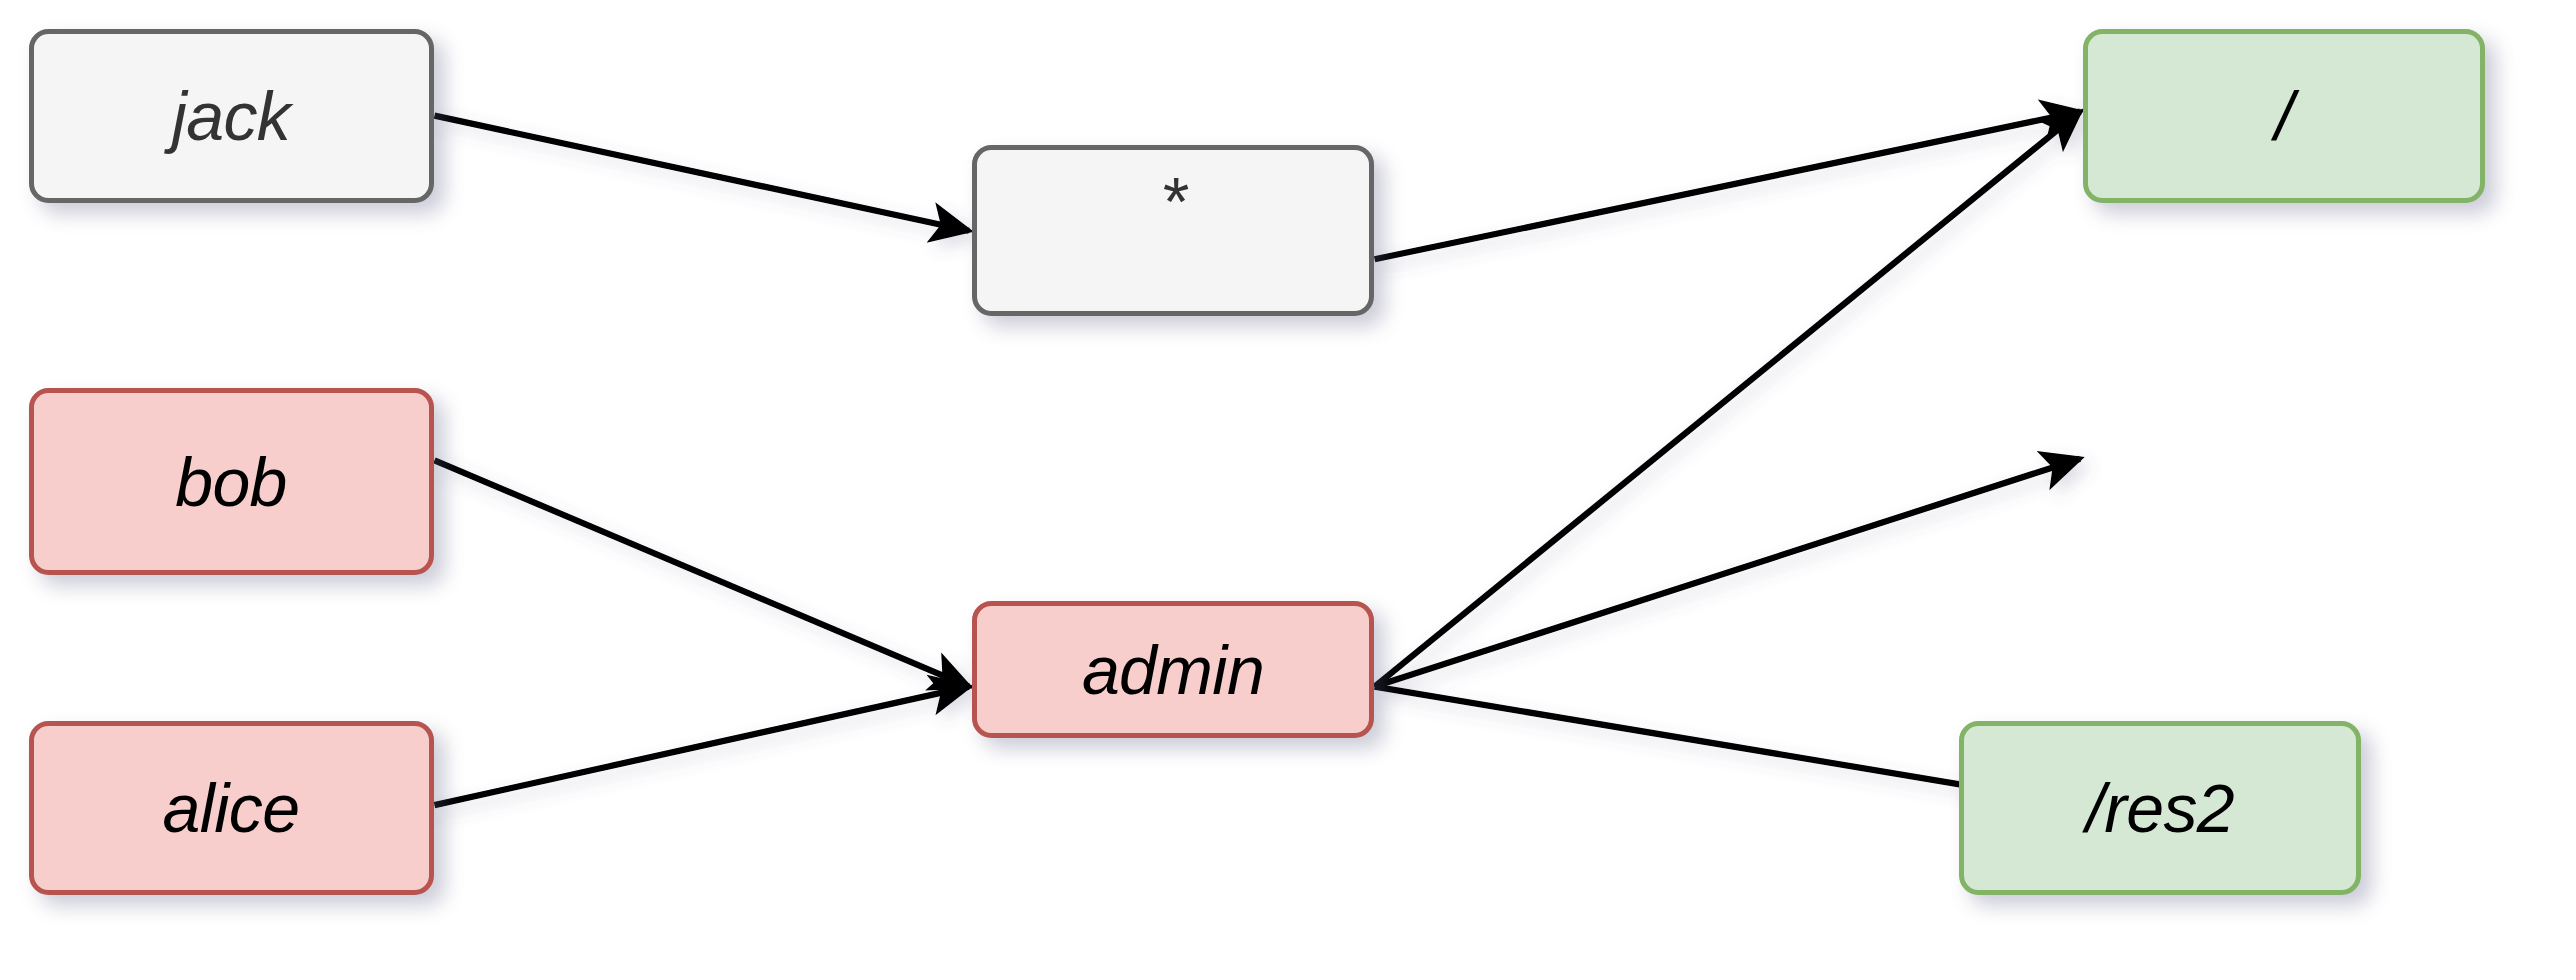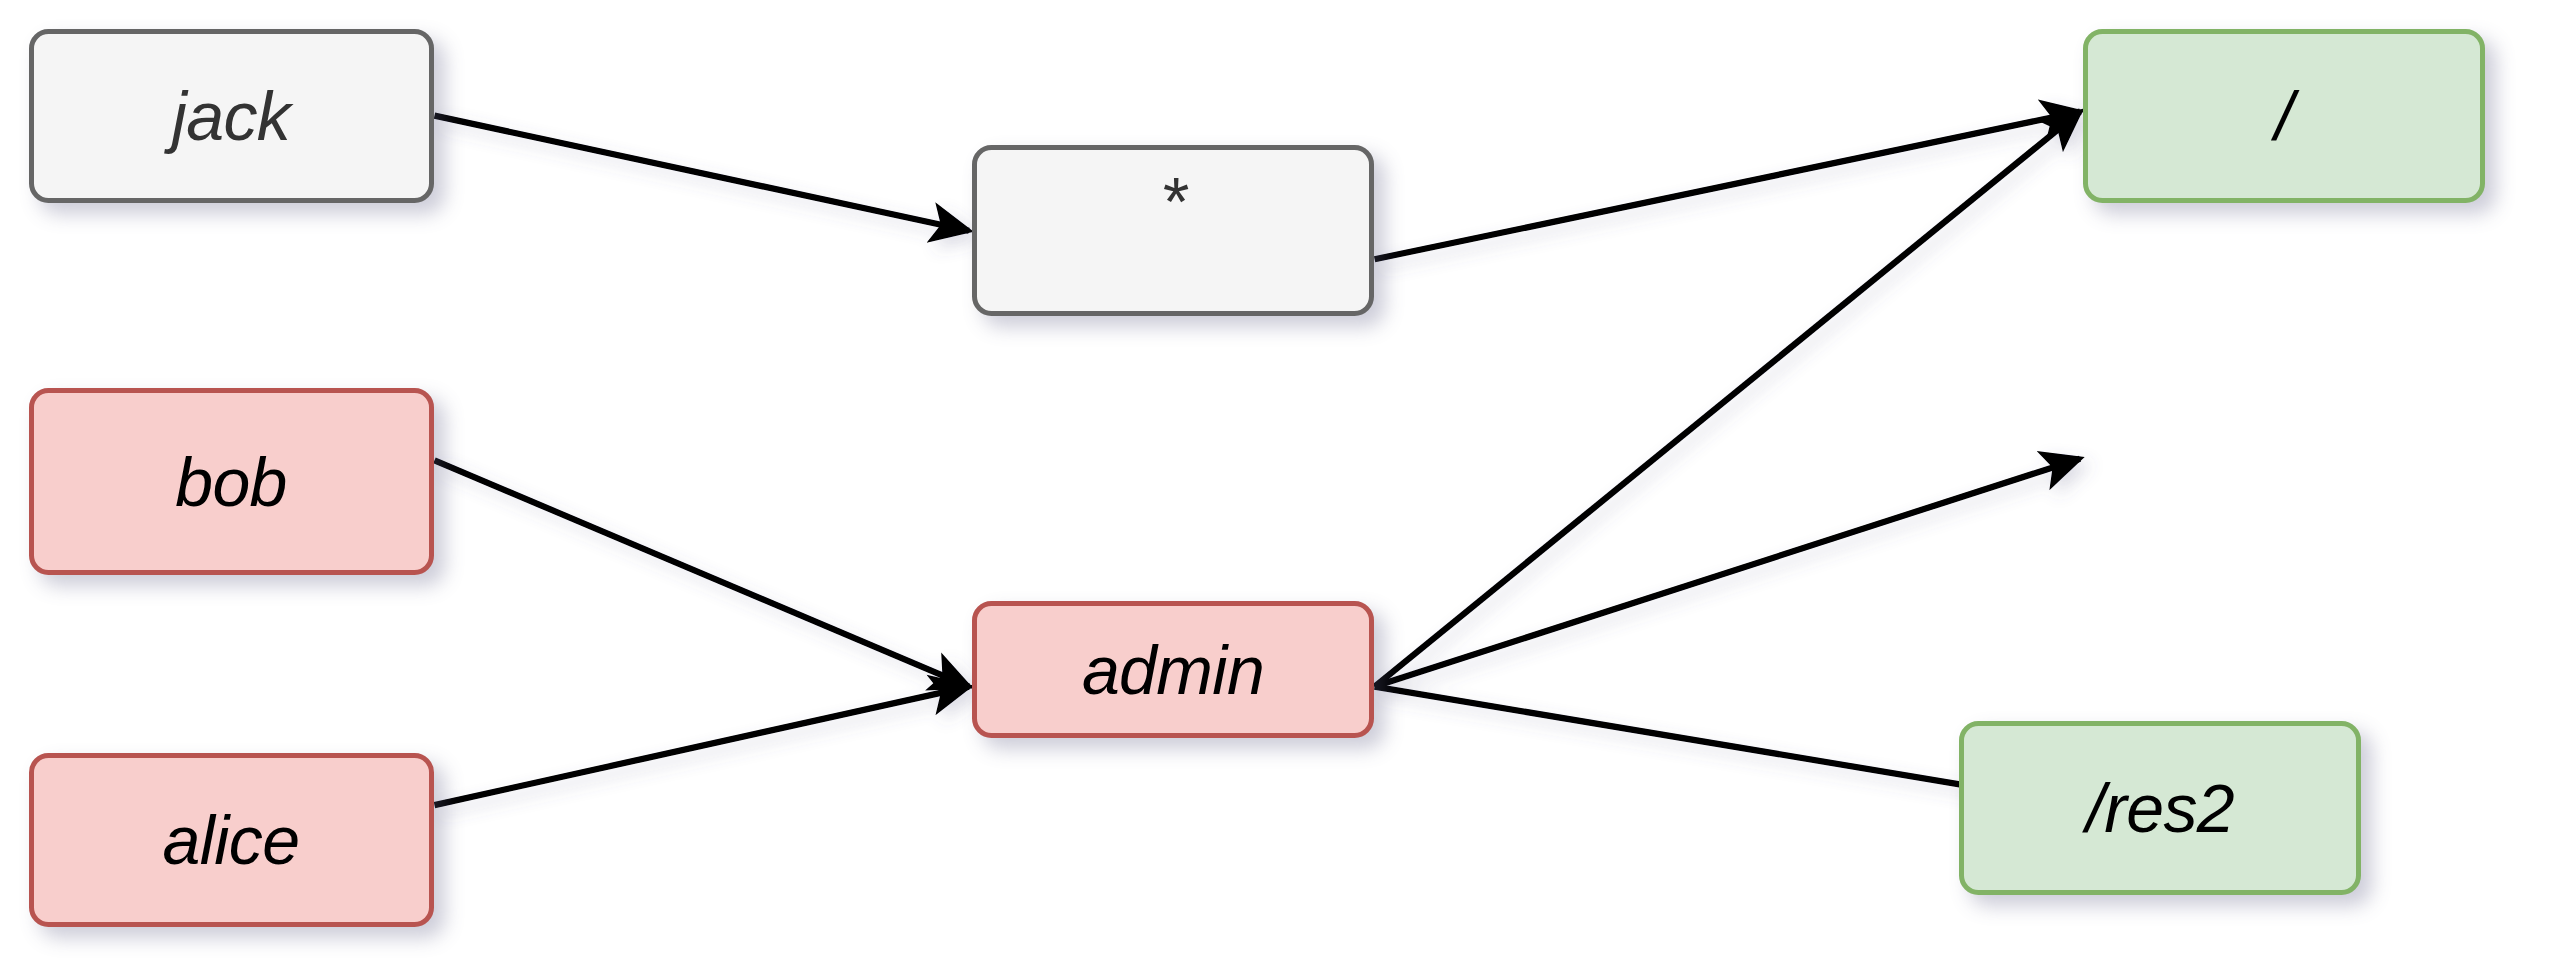--- a/index.html
+++ b/index.html
@@ -94,21 +94,21 @@
   </svg>
 
   <div class="node gray" id="node-jack" style="left: 28.5px; top: 28.5px; width: 405px; height: 174px;">
     <span class="node-label">jack</span>
   </div>
 
   <div class="node red" id="node-bob" style="left: 28.5px; top: 376px; width: 405px; height: 187px; margin-top: 12px;">
     <span class="node-label">bob</span>
   </div>
 
-  <div class="node red" id="node-alice" style="left: 28.5px; top: 721px; width: 405px; height: 174px; margin-top: 32px;">
+  <div class="node red" id="node-alice" style="left: 28.5px; top: 721px; width: 405px; height: 174px;">
     <span class="node-label">alice</span>
   </div>
 
   <div class="node gray star" id="node-star" style="left: 972px; top: 145px; width: 402px; height: 171px;">
     <span class="node-label">*</span>
   </div>
 
   <div class="node red" id="node-admin" style="left: 972px; top: 601px; width: 402px; height: 137px;">
     <span class="node-label">admin</span>
   </div>

